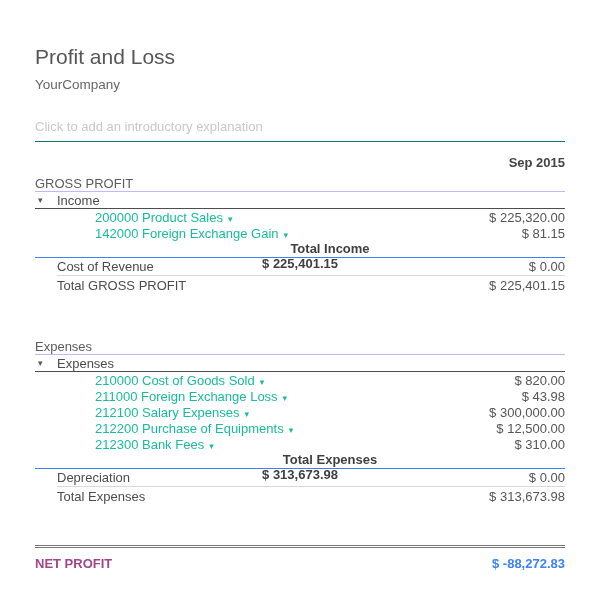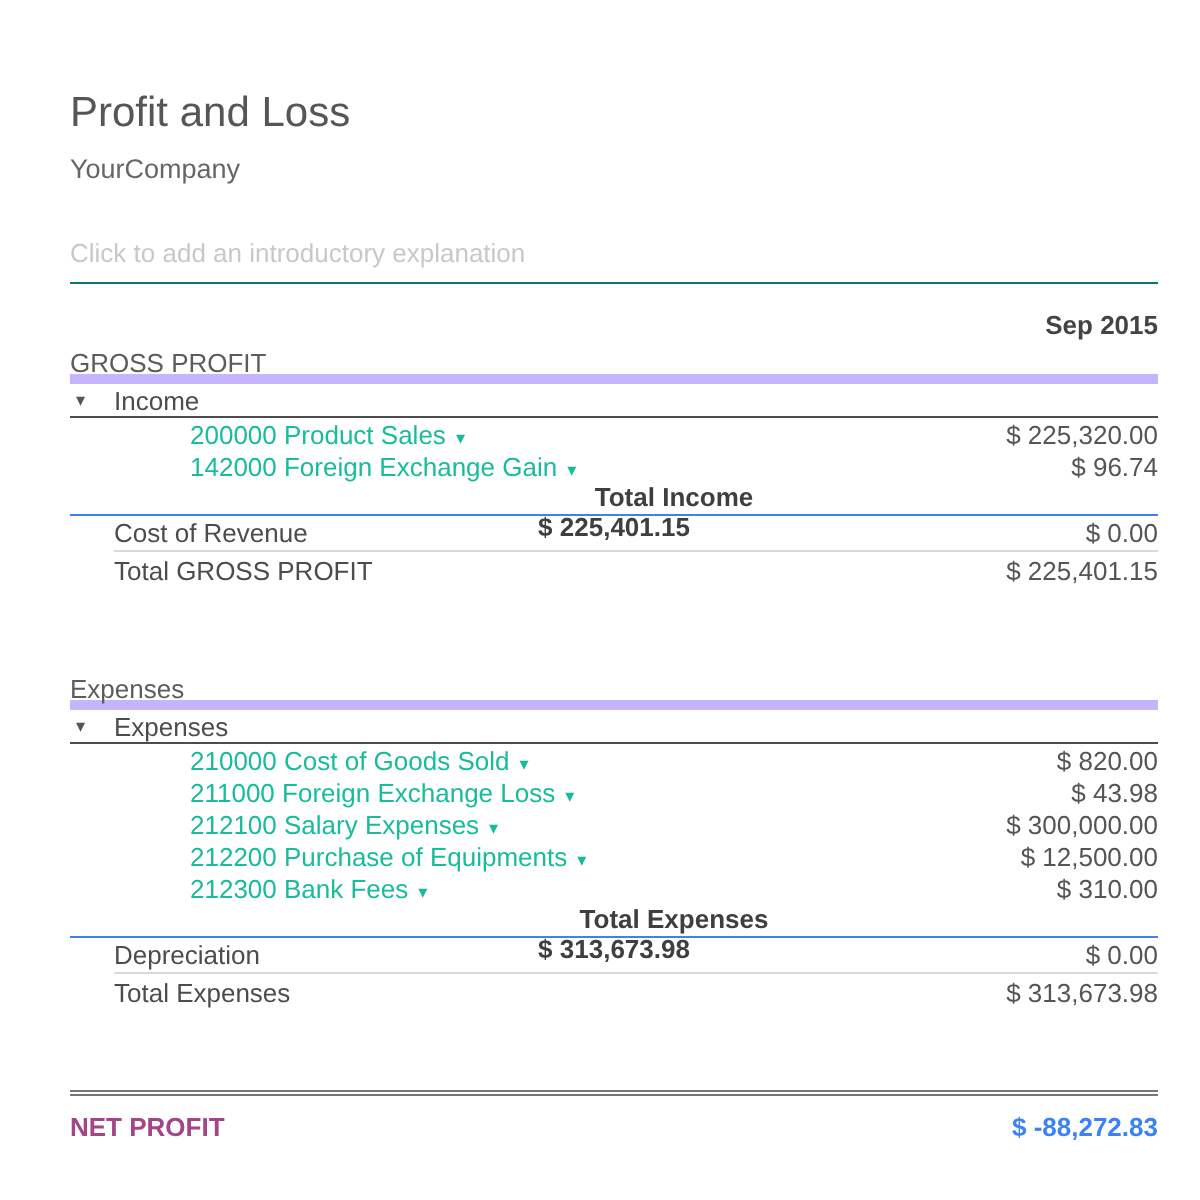--- a/index.html
+++ b/index.html
@@ -2,21 +2,21 @@
 <html><head>
 <meta charset="utf-8">
 <style>
   * { box-sizing: border-box; margin: 0; padding: 0; }
   html, body { width: 600px; height: 600px; background: #fff; }
   body {
     font-family: "Liberation Sans", "DejaVu Sans", sans-serif;
     color: #4c4c4c;
     overflow: hidden;
   }
-  .sheet { padding: 44px 21px 0 35px; }
+  .sheet { padding: 44px 35px 0 35px; }
 
   .report-title {
     font-size: 21px;
     font-weight: 400;
     color: #565656;
     line-height: 25px;
   }
   .company {
     margin-top: 8px;
     font-size: 13.5px;
@@ -47,21 +47,21 @@
     display: flex;
     justify-content: space-between;
     align-items: center;
     height: 17px;
     font-size: 13px;
     color: #4c4c4c;
   }
   .row .lbl { white-space: nowrap; }
   .row .val { white-space: nowrap; color: #555; }
 
-  .row.section { margin-top: 4px; border-bottom: 5px solid #c4b5fd; color: #5c5c5c; }
+  .row.section { margin-top: 4px; border-bottom: 1px solid #c4b5fd; color: #5c5c5c; }
   .row.caretrow { border-bottom: 1px solid #4d4d4d; }
   .caretrow .left { display: flex; align-items: center; }
   .caret {
     display: inline-block;
     width: 19px;
     padding-left: 3px;
     font-size: 9px;
     color: #555;
     cursor: pointer;
   }
@@ -125,21 +125,21 @@
     </span>
   </div>
 
   <div class="row linkrow">
     <a class="acc" href="#"><span>200000 Product Sales</span><span class="lcaret">▾</span></a>
     <span class="val">$ 225,320.00</span>
   </div>
 
   <div class="row linkrow">
     <a class="acc" href="#"><span>142000 Foreign Exchange Gain</span><span class="lcaret">▾</span></a>
-    <span class="val">$ 96.74</span>
+    <span class="val">$ 81.15</span>
   </div>
 
   <div class="row totalbold">
     <span class="lbl">Total Income</span>
     <span class="val">$ 225,401.15</span>
   </div>
 
   <div class="row plain">
     <span class="lbl">Cost of Revenue</span>
     <span class="val">$ 0.00</span>

